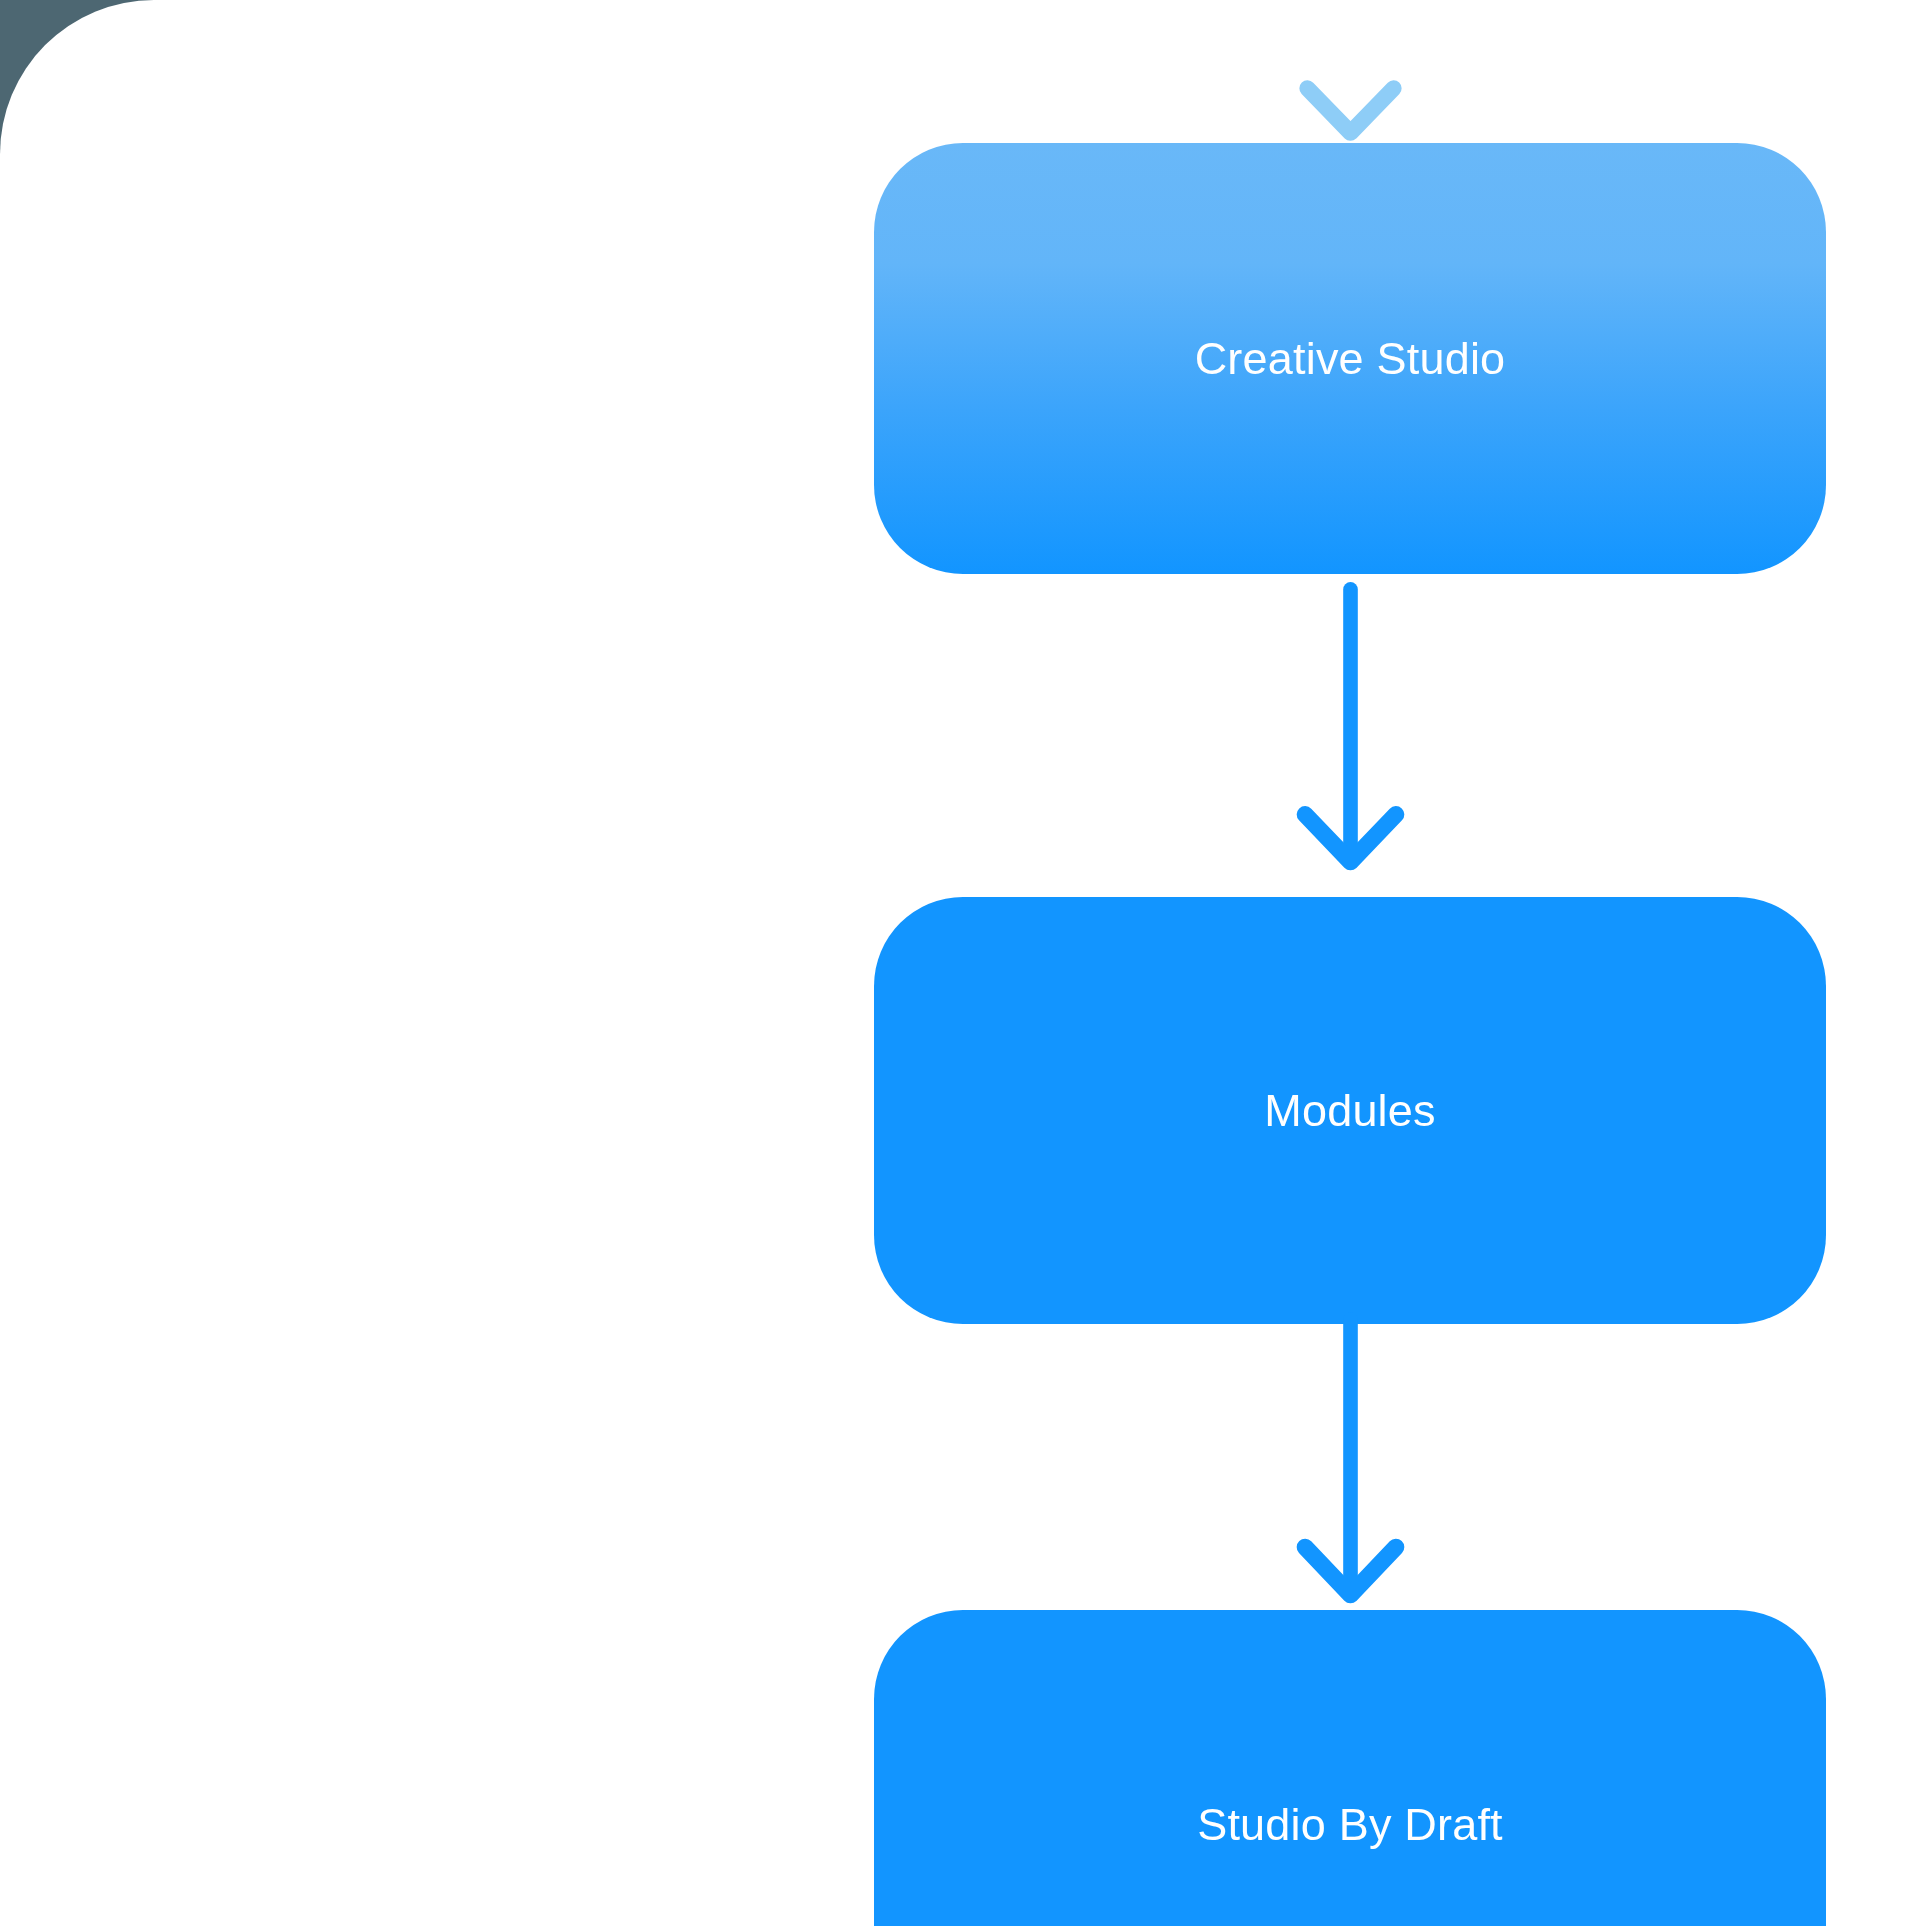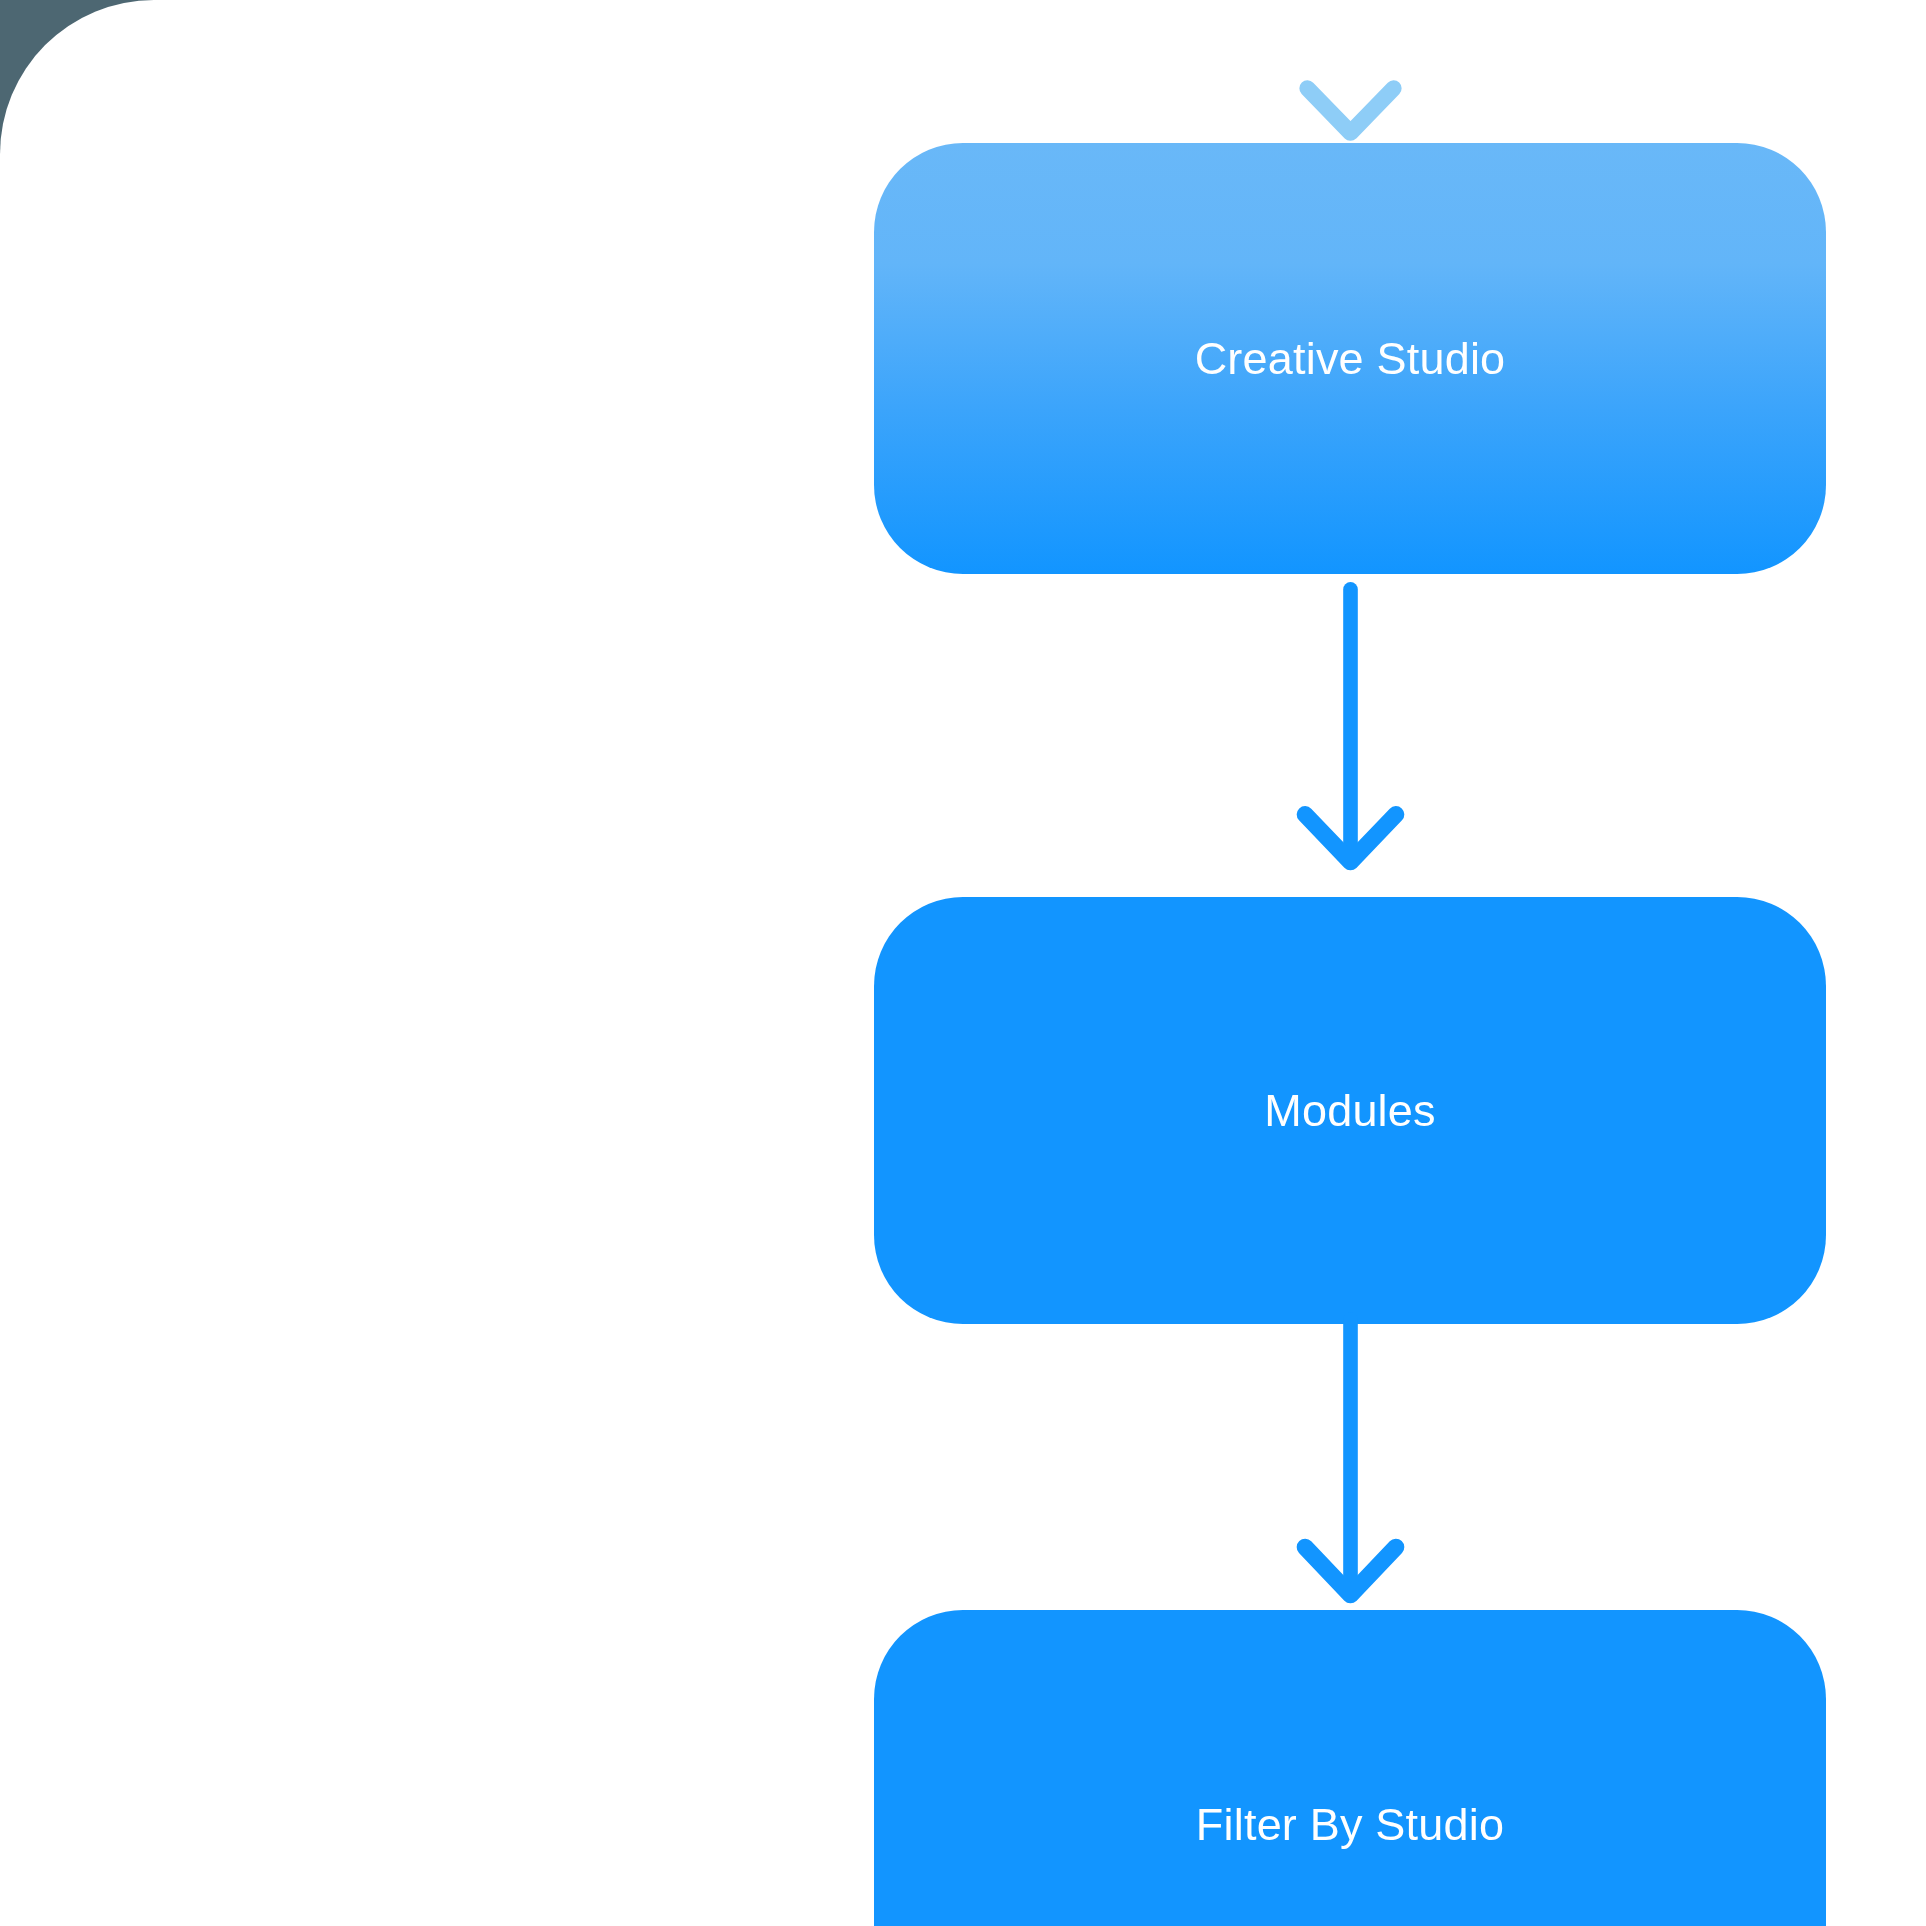--- a/index.html
+++ b/index.html
@@ -118,19 +118,19 @@
       </div>
 
       <div class="connector" id="conn-1">
         <svg viewBox="0 0 580 798" preserveAspectRatio="none">
           <path d="M290 40 L290 750" stroke="#1295ff" stroke-width="38" stroke-linecap="round" fill="none"></path>
           <path d="M172 632 L290 756 L408 632" stroke="#1295ff" stroke-width="44" stroke-linecap="round" stroke-linejoin="round" fill="none"></path>
         </svg>
       </div>
 
       <div class="node" id="node-2" style="background:#1295ff;">
-        <span class="node-label">Filter By Studio</span>
+        <span class="node-label">Studio By Draft</span>
       </div>
 
     </div>
   </div>
 </div>
 
 
 </body></html>

